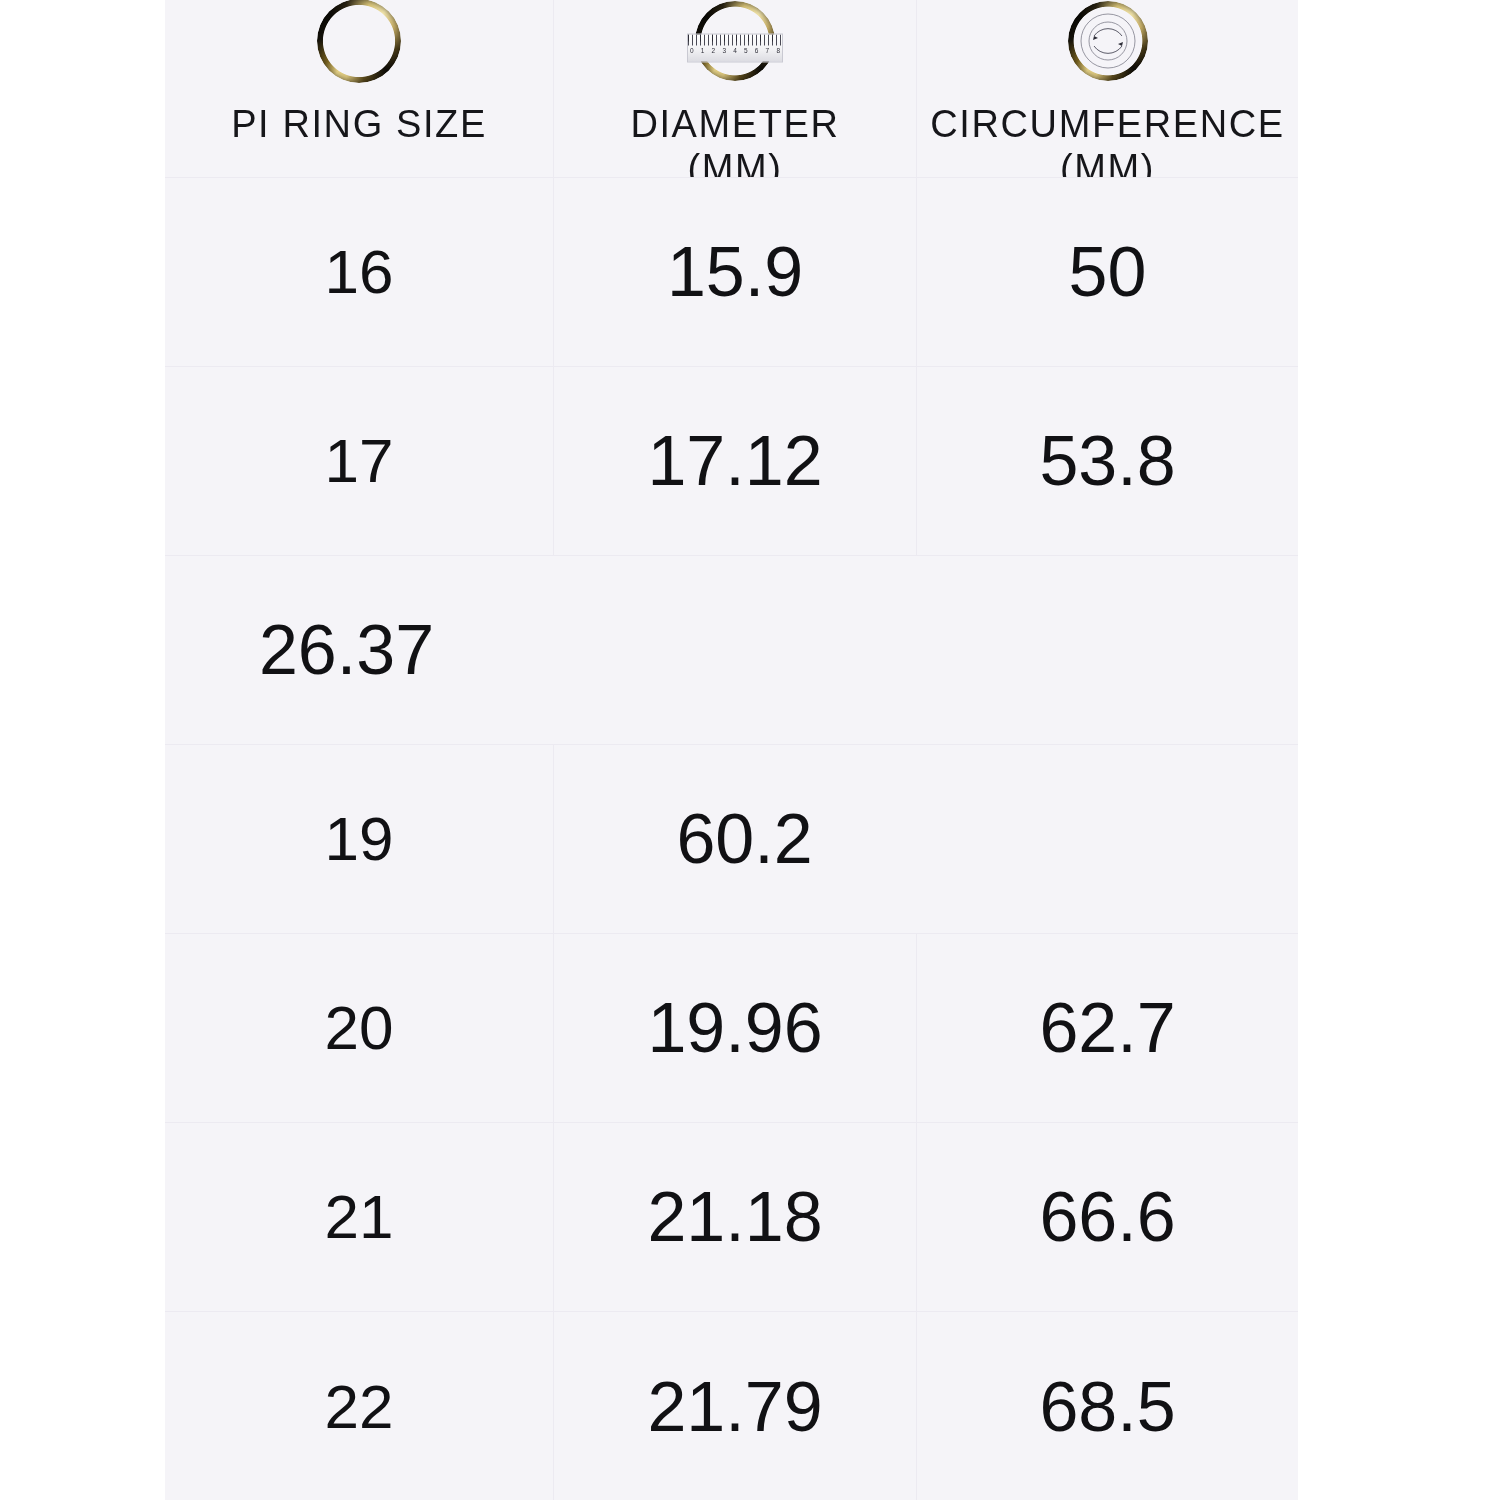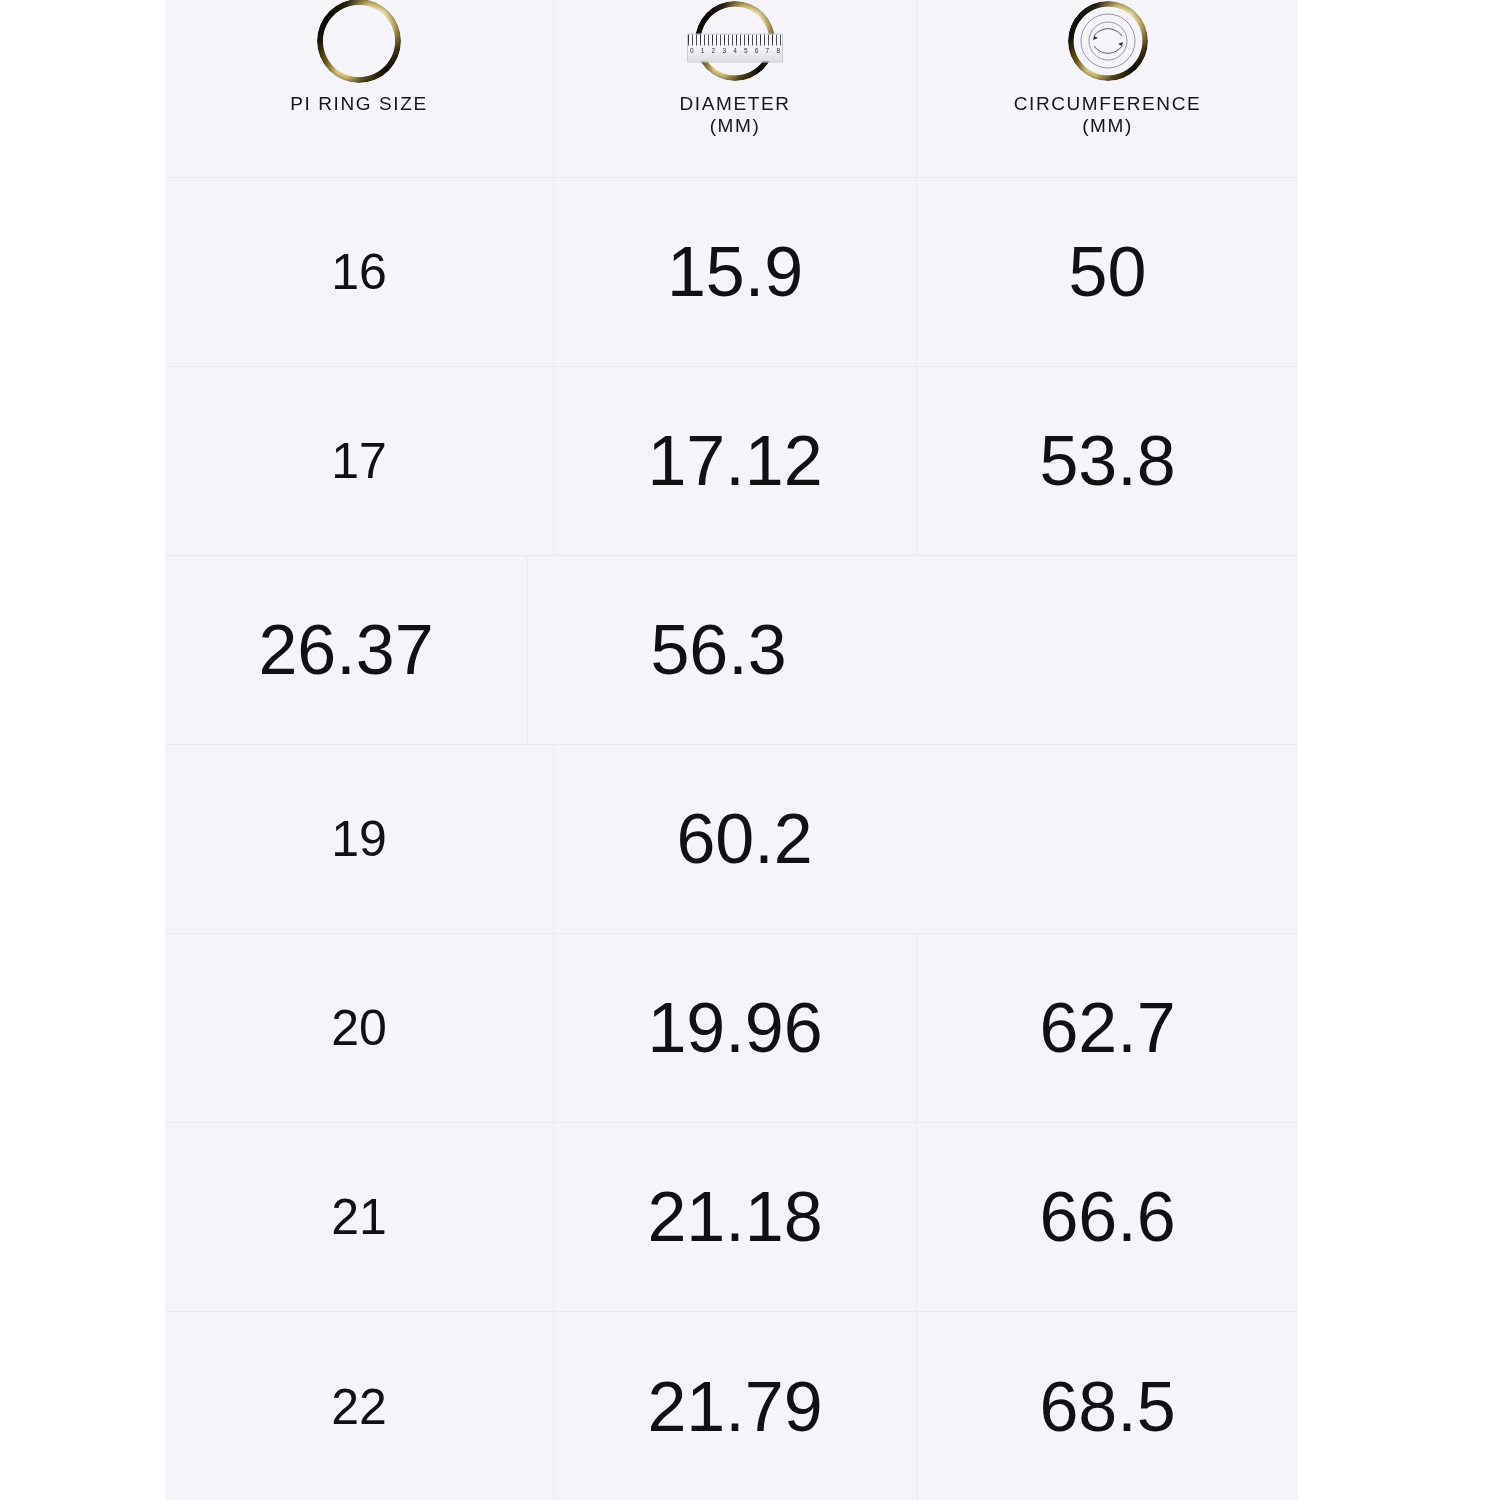--- a/index.html
+++ b/index.html
@@ -56,22 +56,22 @@
 
   .hd-icon {
     position: relative;
     width: 96px;
     height: 92px;
     margin-top: -4px;
     flex: 0 0 auto;
   }
 
   .hd-label {
-    margin-top: 6px;
-    font-size: 19px;
+    margin-top: 15px;
+    font-size: 38px;
     letter-spacing: 1.6px;
     color: #16161a;
     text-align: center;
     line-height: 1.17;
     font-weight: 400;
     white-space: pre-line;
   }
 
   
   .ring {
@@ -166,21 +166,21 @@
   .data-row { height: 189px; }
   .data-row .cell { height: 100%; }
 
   .val {
     font-size: 70px;
     color: #111114;
     letter-spacing: 0px;
     font-weight: 400;
     line-height: 1;
   }
-  .val-size { font-size: 50px; }
+  .val-size { font-size: 62px; }
 </style>
 </head>
 <body>
 
 <div id="chart-wrap">
 
   <div class="row" id="header-row">
 
     <div class="cell c1">
       <div class="hd-icon">
@@ -250,23 +250,20 @@
       </div>
     <div class="cell c3">
       <span class="val">53.8</span>
       </div>
   </div>
 
   <div class="row data-row">
     <div class="cell c2">
       <span class="val">26.37</span>
       </div>
-    <div class="cell c3">
-      <span class="val">56.3</span>
-      </div>
   </div>
 
   <div class="row data-row">
     <div class="cell c1">
       <span class="val val-size">19</span>
       </div>
     <div class="cell c3">
       <span class="val">60.2</span>
       </div>
   </div>

